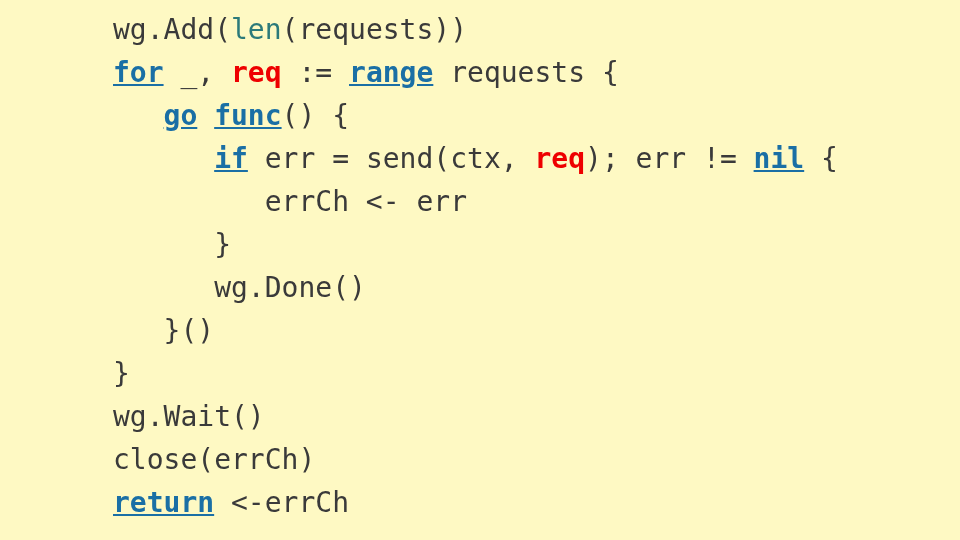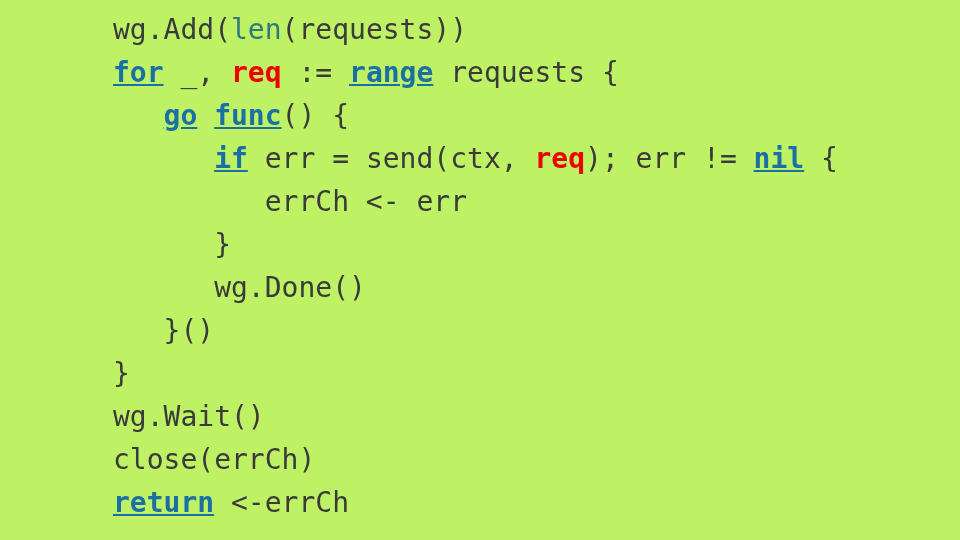--- a/index.html
+++ b/index.html
@@ -6,21 +6,21 @@
     margin: 0;
     padding: 0;
     width: 960px;
     height: 540px;
     background: #FFFFFF;
     overflow: hidden;
   }
   .slide {
     width: 960px;
     height: 540px;
-    background: #bef264;
+    background: #fef9c3;
     position: relative;
   }
   .code {
     position: absolute;
     top: 8px;
     left: 113px;
     font-family: "DejaVu Sans Mono", monospace;
     font-size: 28px;
     line-height: 43px;
     white-space: pre;

